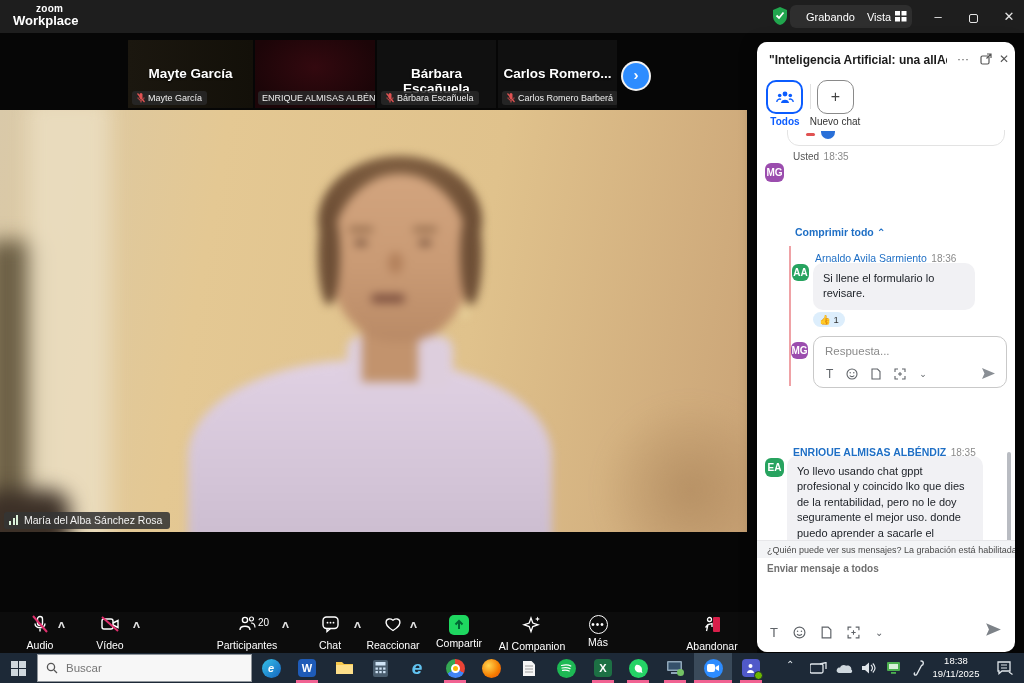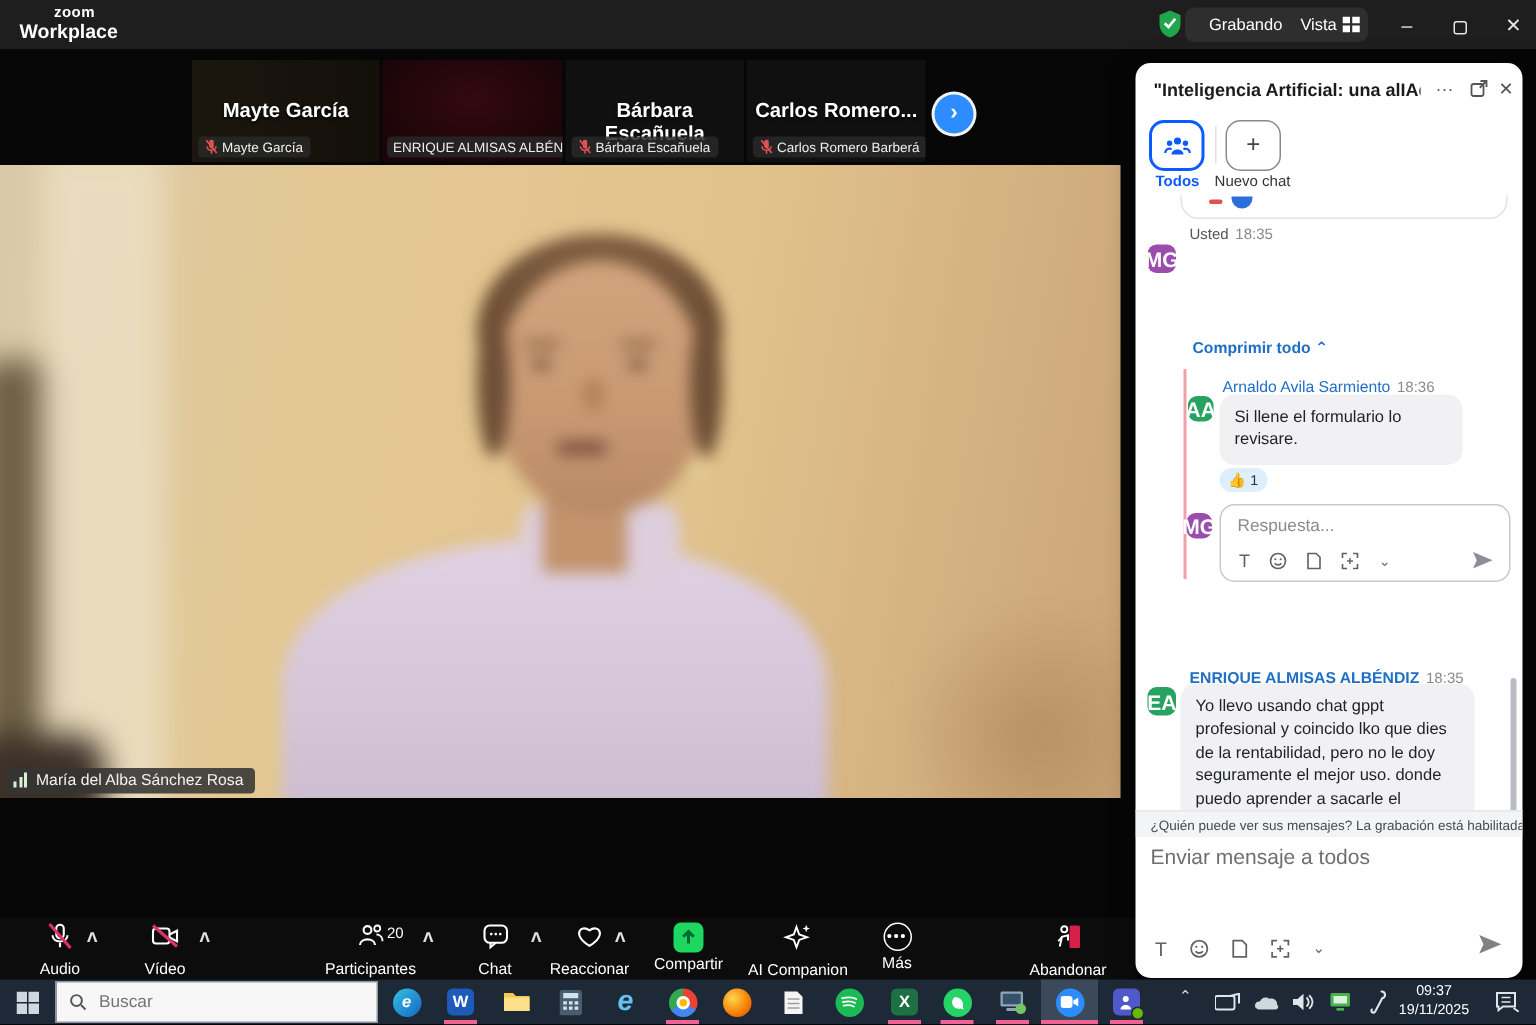--- a/index.html
+++ b/index.html
@@ -68,35 +68,35 @@
   .chat { position:absolute; left:757px; top:42px; width:258px; height:610px; background:#fff; border-radius:10px; box-shadow:0 3px 16px rgba(0,0,0,.5); overflow:hidden; }
   .chat-title { position:absolute; left:12px; top:11px; width:178px; font-size:12px; font-weight:bold; color:#1b1b1b; white-space:nowrap; overflow:hidden; }
   .chat-hicon { position:absolute; top:10px; color:#555; font-size:12px; }
   .tabbox { position:absolute; top:38px; width:37px; height:34px; border-radius:10px; display:flex; align-items:center; justify-content:center; }
   .tablbl { position:absolute; top:74px; font-size:10px; text-align:center; width:56px; }
   .vdiv { position:absolute; left:53px; top:42px; width:1px; height:25px; background:#e1e1e1; }
   .messages { position:absolute; left:0; top:88px; width:258px; height:410px; overflow:hidden; }
   .partial-bubble { position:absolute; left:30px; top:-36px; width:218px; height:52px; background:#fff; border:1px solid #e3e3e3; border-radius:12px; }
   .meta { font-size:10px; color:#8a8a8a; }
   .sender { font-size:10.5px; color:#1f6fc5; font-weight:bold; }
-  .avatar { position:absolute; width:19px; height:19px; border-radius:6px; color:#fff; font-size:14px; font-weight:bold; display:flex; align-items:center; justify-content:center; }
+  .avatar { position:absolute; width:19px; height:19px; border-radius:6px; color:#fff; font-size:10px; font-weight:bold; display:flex; align-items:center; justify-content:center; }
   .av-purple { background:#9b4dae; }
   .av-green { background:#27a35f; }
   .bubble { position:absolute; font-size:11px; line-height:1.4; color:#20242a; border-radius:10px; padding:8px 10px; }
   .bub-blue { background:#d9ecfa; }
   .bub-gray { background:#f1f1f4; }
   .link { color:#1f6fc5; font-size:10.5px; font-weight:bold; }
   .threadline { position:absolute; left:32px; top:160px; width:2px; height:130px; background:#efa2a6; }
   .reaction { position:absolute; background:#ddeefc; border-radius:9px; font-size:9.5px; color:#333; padding:2px 6px; }
   .replybox { position:absolute; left:56px; top:244px; width:194px; height:52px; border:1px solid #c9c9c9; border-radius:10px; background:#fff; }
   .ph { color:#8b8b8b; font-size:11.5px; }
   .cicons { color:#5f6368; font-size:11px; display:flex; align-items:center; gap:13px; }
   .scrollthumb { position:absolute; left:250px; top:410px; width:4px; height:92px; background:#b9bcc2; border-radius:2px; }
   .privacy { position:absolute; left:0; top:498px; width:258px; height:18px; background:#f3f4f6; border-top:1px solid #e7e7ea; display:flex; align-items:center; gap:4px; padding:0 6px; font-size:9px; color:#4a4a4a; white-space:nowrap; overflow:hidden;}
-  .compose-ph { position:absolute; left:10px; top:521px; font-size:14px; color:#6f6f6f; }
+  .compose-ph { position:absolute; left:10px; top:521px; font-size:10px; color:#6f6f6f;font-weight:bold; }
   .compose-bar { position:absolute; left:13px; top:583px; }
   .sendbtn { position:absolute; left:228px; top:580px; color:#7d8288; }
 
   
   .taskbar { position:absolute; left:0; top:653px; width:1024px; height:30px; background:#1d2937; }
   .searchbox { position:absolute; left:37px; top:1px; width:215px; height:28px; background:#f7f7f7; border:1px solid #8f959b; display:flex; align-items:center; gap:8px; padding:0 8px; }
   .searchbox input { border:none; outline:none; background:transparent; font-size:11.5px; color:#333; width:150px; font-family:inherit; }
   .tbicon { position:absolute; top:4px; width:22px; height:22px; display:flex; align-items:center; justify-content:center; font-size:13px; }
   .runline { position:absolute; bottom:0; height:3px; background:#f06292; }
   .zoom-hl { position:absolute; left:694px; top:0; width:38px; height:30px; background:#3a4a5a; }
@@ -552,21 +552,21 @@
     <svg class="abs" style="left:886px;top:8px;" width="16" height="14" viewBox="0 0 16 14">
         <rect x="1" y="1" width="13" height="9" rx="1" fill="#4caf50"></rect>
         <rect x="3" y="3" width="9" height="5" fill="#d9f2da"></rect>
         <rect x="5" y="11" width="5" height="1.8" fill="#4caf50"></rect>
       </svg>
     <svg class="abs" style="left:913px;top:7px;" width="12" height="16" viewBox="0 0 12 16">
         <path d="M8 1 C11 1 11 5 8.5 5.5 L4 14 C3 16 .5 15 1.5 13" fill="none" stroke="#dfe5ea" stroke-width="1.4" stroke-linecap="round"></path>
       </svg>
 
     <div class="clock">
-      <div>09:37</div>
+      <div>18:38</div>
       <div>19/11/2025</div>
     </div>
     <svg class="abs" style="left:997px;top:8px;" width="16" height="14" viewBox="0 0 16 14">
         <path d="M1 1 H13 V10 H5 L2 12.5 V10 H1 Z" fill="none" stroke="#dfe5ea" stroke-width="1.3"></path>
         <line x1="4" y1="4" x2="10" y2="4" stroke="#dfe5ea"></line>
         <line x1="4" y1="7" x2="10" y2="7" stroke="#dfe5ea"></line>
         <path d="M12 11 L15.5 13.5" stroke="#dfe5ea" stroke-width="1.2"></path>
       </svg>
   </div>
 

